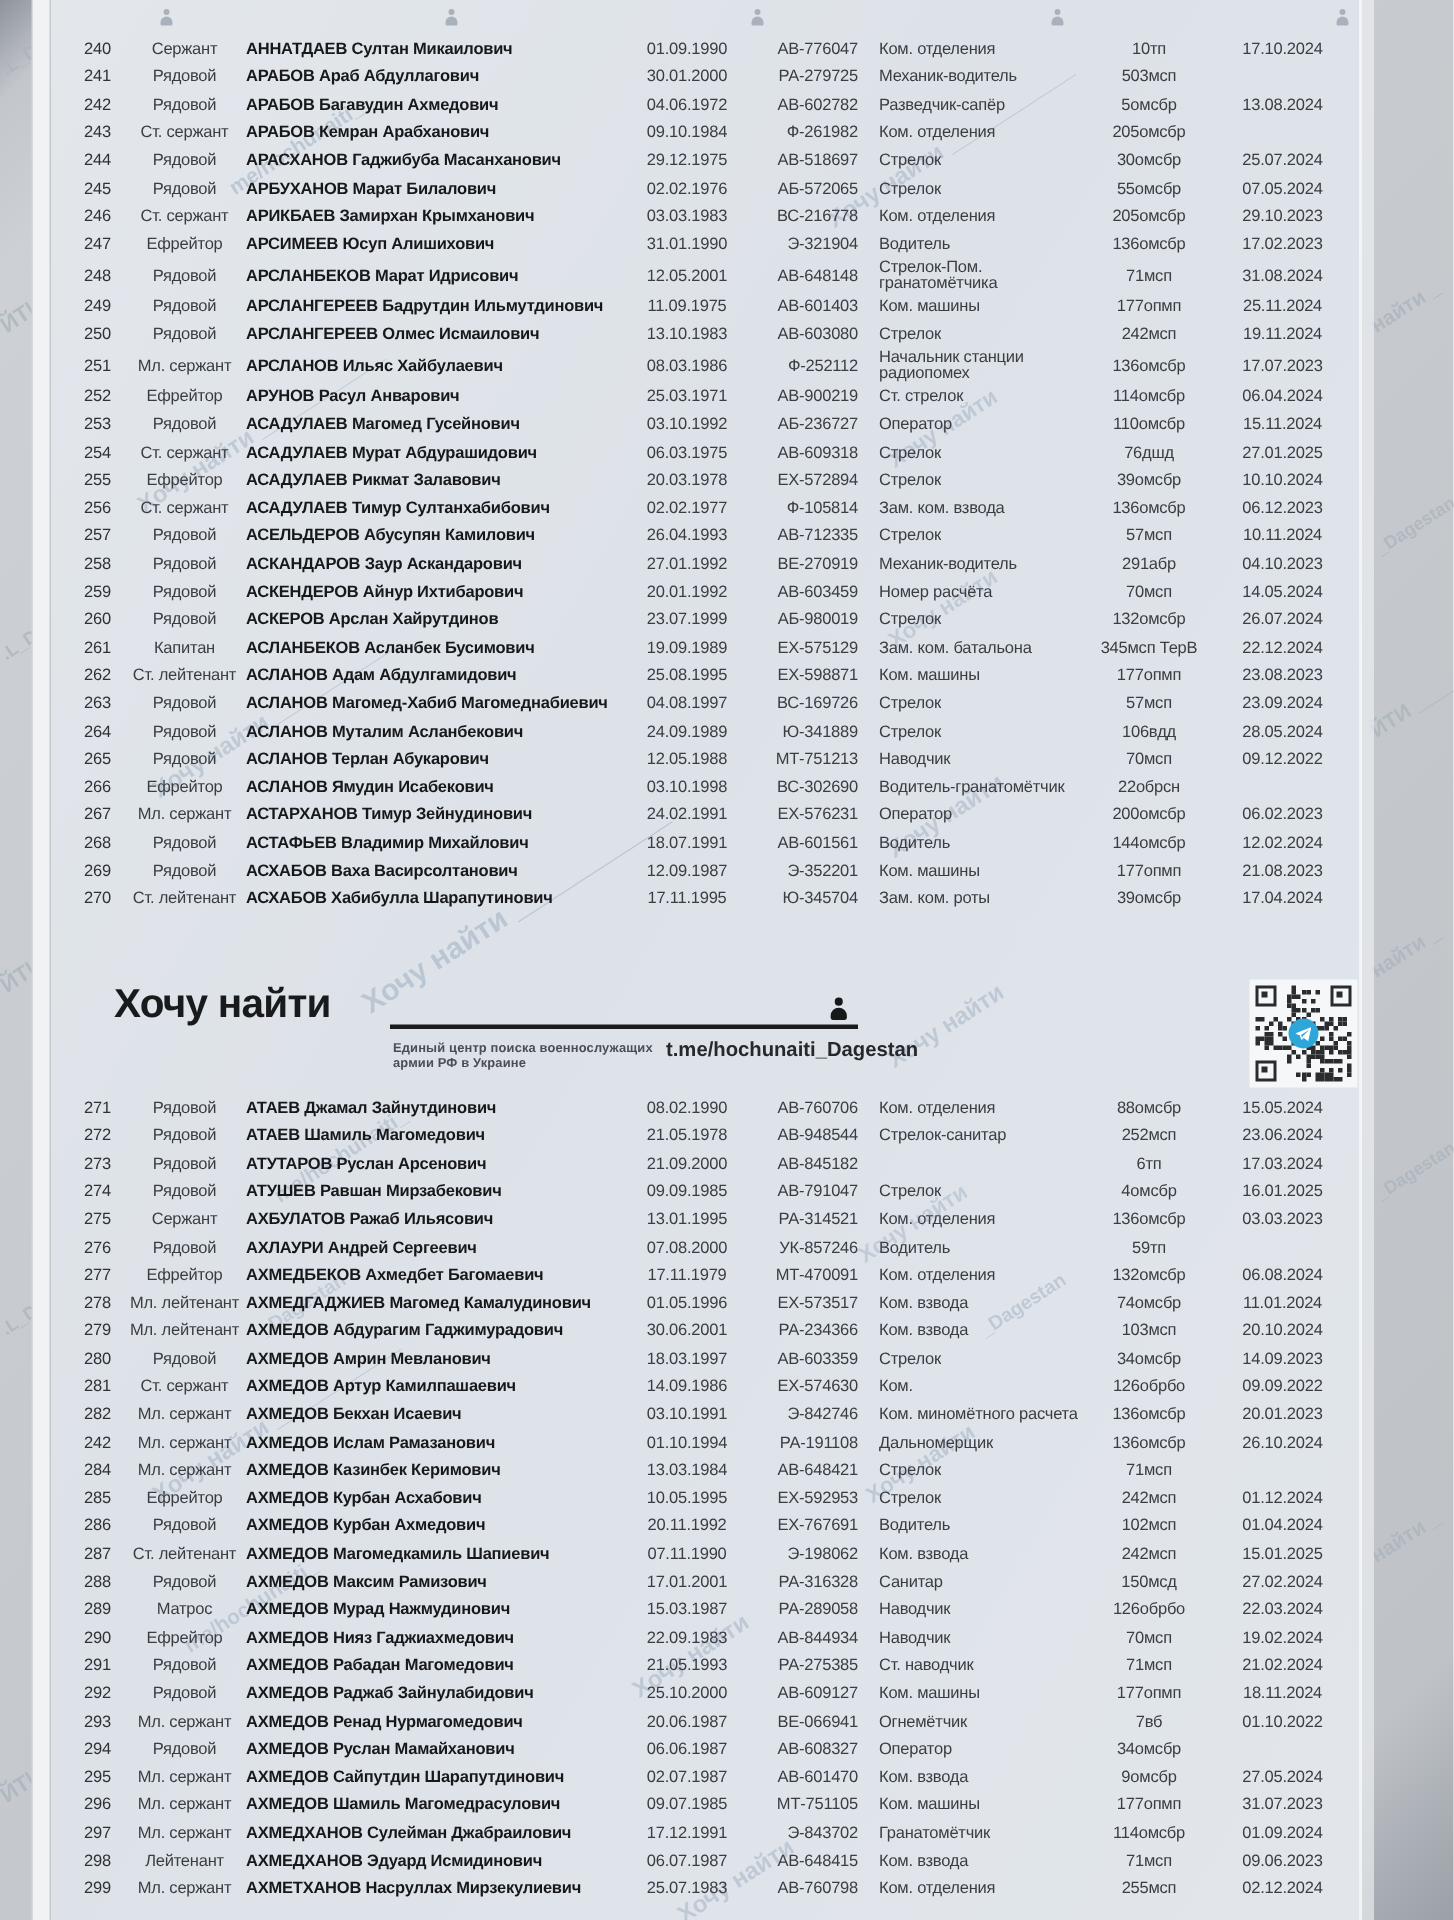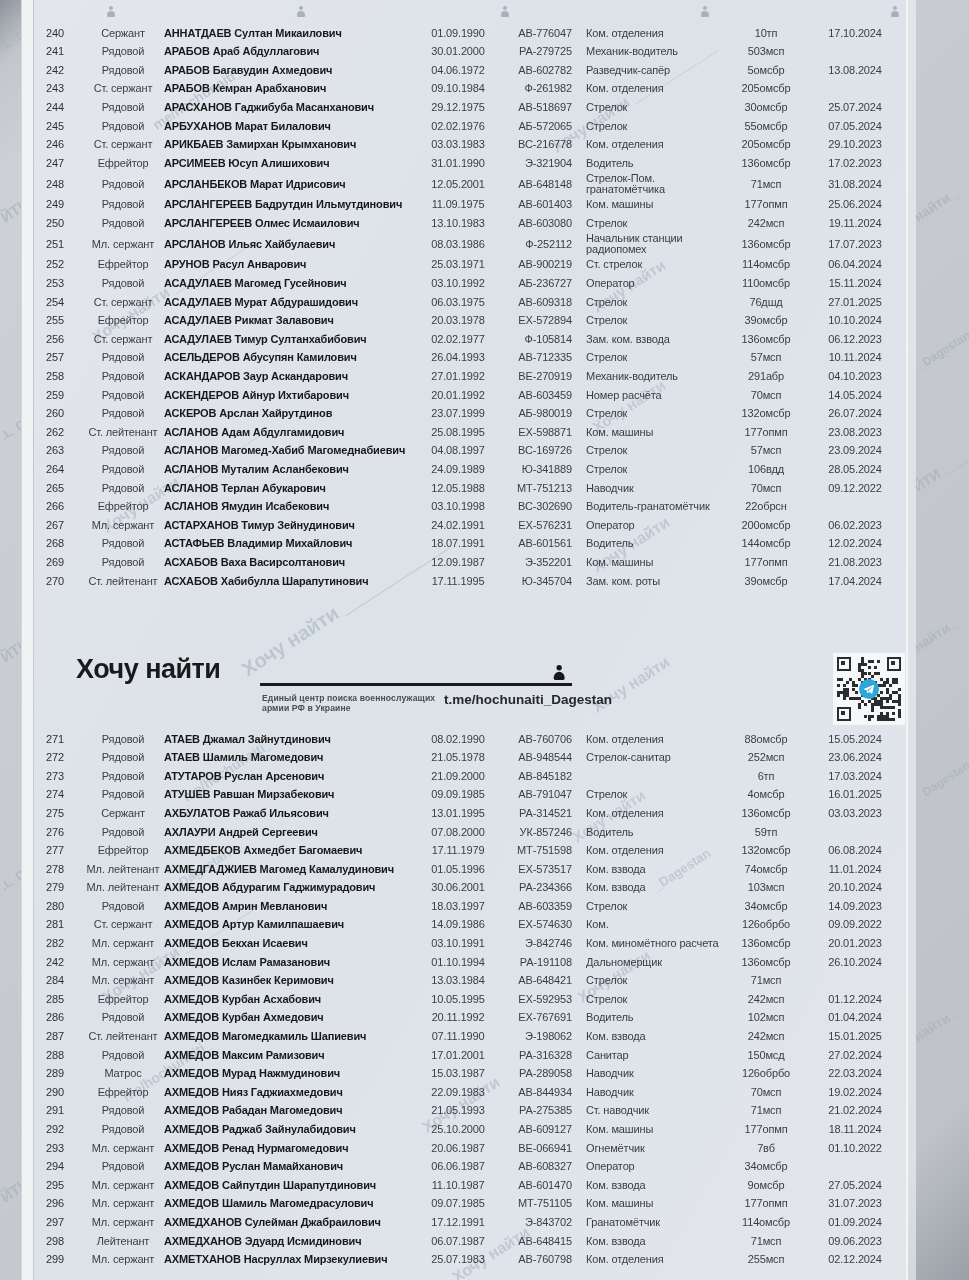--- a/index.html
+++ b/index.html
@@ -27,21 +27,21 @@
   .person::after{content:"";position:absolute;left:0.5px;top:4.6px;width:8px;height:6px;border-radius:4px 4px 1px 1px;background:currentColor;}
   .person.gray{color:#a9b2bc;}
   .person.dark{color:#17181a;}
   
   .tbl{position:absolute;left:0;width:872px;}
   .trow{
     display:grid;grid-template-columns:38px 78px 260px 72px 88px 138px 92px 1fr;
     align-items:center;min-height:18.6px;padding:0 8px 0 12px;
   }
   .cell{font-size:11px;line-height:11.5px;color:#3a3d42;letter-spacing:-0.15px;}
-  .cell.num{color:#2e3136;}
+  .cell.num{text-align:center;color:#2e3136;}
   .cell.rank{text-align:center;}
   .cell.name{font-weight:bold;color:#17181a;padding-left:2px;}
   .cell.dob{text-align:center;}
   .cell.id{text-align:right;padding-right:10px;}
   .cell.pos{padding-left:4px;}
   .cell.unit{text-align:center;}
   .cell.date{text-align:center;}
   
   .band{position:absolute;left:0;top:652px;width:872px;height:76px;}
   .logo-title{position:absolute;left:42px;top:2px;font-size:27px;font-weight:bold;color:#191a1c;letter-spacing:-0.5px;}
@@ -195,21 +195,21 @@
         <div class="cell date">31.08.2024</div>
       </div>
       <div class="trow">
         <div class="cell num">249</div>
         <div class="cell rank">Рядовой</div>
         <div class="cell name">АРСЛАНГЕРЕЕВ Бадрутдин Ильмутдинович</div>
         <div class="cell dob">11.09.1975</div>
         <div class="cell id">АВ-601403</div>
         <div class="cell pos">Ком. машины</div>
         <div class="cell unit">177опмп</div>
-        <div class="cell date">25.06.2024</div>
+        <div class="cell date">25.11.2024</div>
       </div>
       <div class="trow">
         <div class="cell num">250</div>
         <div class="cell rank">Рядовой</div>
         <div class="cell name">АРСЛАНГЕРЕЕВ Олмес Исмаилович</div>
         <div class="cell dob">13.10.1983</div>
         <div class="cell id">АВ-603080</div>
         <div class="cell pos">Стрелок</div>
         <div class="cell unit">242мсп</div>
         <div class="cell date">19.11.2024</div>
@@ -306,20 +306,30 @@
       </div>
       <div class="trow">
         <div class="cell num">260</div>
         <div class="cell rank">Рядовой</div>
         <div class="cell name">АСКЕРОВ Арслан Хайрутдинов</div>
         <div class="cell dob">23.07.1999</div>
         <div class="cell id">АБ-980019</div>
         <div class="cell pos">Стрелок</div>
         <div class="cell unit">132омсбр</div>
         <div class="cell date">26.07.2024</div>
+      </div>
+      <div class="trow">
+        <div class="cell num">261</div>
+        <div class="cell rank">Капитан</div>
+        <div class="cell name">АСЛАНБЕКОВ Асланбек Бусимович</div>
+        <div class="cell dob">19.09.1989</div>
+        <div class="cell id">ЕХ-575129</div>
+        <div class="cell pos">Зам. ком. батальона</div>
+        <div class="cell unit">345мсп ТерВ</div>
+        <div class="cell date">22.12.2024</div>
       </div>
       <div class="trow">
         <div class="cell num">262</div>
         <div class="cell rank">Ст. лейтенант</div>
         <div class="cell name">АСЛАНОВ Адам Абдулгамидович</div>
         <div class="cell dob">25.08.1995</div>
         <div class="cell id">ЕХ-598871</div>
         <div class="cell pos">Ком. машины</div>
         <div class="cell unit">177опмп</div>
         <div class="cell date">23.08.2023</div>
@@ -620,21 +630,21 @@
         <div class="cell id">УК-857246</div>
         <div class="cell pos">Водитель</div>
         <div class="cell unit">59тп</div>
         <div class="cell date"></div>
       </div>
       <div class="trow">
         <div class="cell num">277</div>
         <div class="cell rank">Ефрейтор</div>
         <div class="cell name">АХМЕДБЕКОВ Ахмедбет Багомаевич</div>
         <div class="cell dob">17.11.1979</div>
-        <div class="cell id">МТ-751598</div>
+        <div class="cell id">МТ-470091</div>
         <div class="cell pos">Ком. отделения</div>
         <div class="cell unit">132омсбр</div>
         <div class="cell date">06.08.2024</div>
       </div>
       <div class="trow">
         <div class="cell num">278</div>
         <div class="cell rank">Мл. лейтенант</div>
         <div class="cell name">АХМЕДГАДЖИЕВ Магомед Камалудинович</div>
         <div class="cell dob">01.05.1996</div>
         <div class="cell id">ЕХ-573517</div>
@@ -799,21 +809,21 @@
         <div class="cell dob">06.06.1987</div>
         <div class="cell id">АВ-608327</div>
         <div class="cell pos">Оператор</div>
         <div class="cell unit">34омсбр</div>
         <div class="cell date"></div>
       </div>
       <div class="trow">
         <div class="cell num">295</div>
         <div class="cell rank">Мл. сержант</div>
         <div class="cell name">АХМЕДОВ Сайпутдин Шарапутдинович</div>
-        <div class="cell dob">11.10.1987</div>
+        <div class="cell dob">02.07.1987</div>
         <div class="cell id">АВ-601470</div>
         <div class="cell pos">Ком. взвода</div>
         <div class="cell unit">9омсбр</div>
         <div class="cell date">27.05.2024</div>
       </div>
       <div class="trow">
         <div class="cell num">296</div>
         <div class="cell rank">Мл. сержант</div>
         <div class="cell name">АХМЕДОВ Шамиль Магомедрасулович</div>
         <div class="cell dob">09.07.1985</div>

